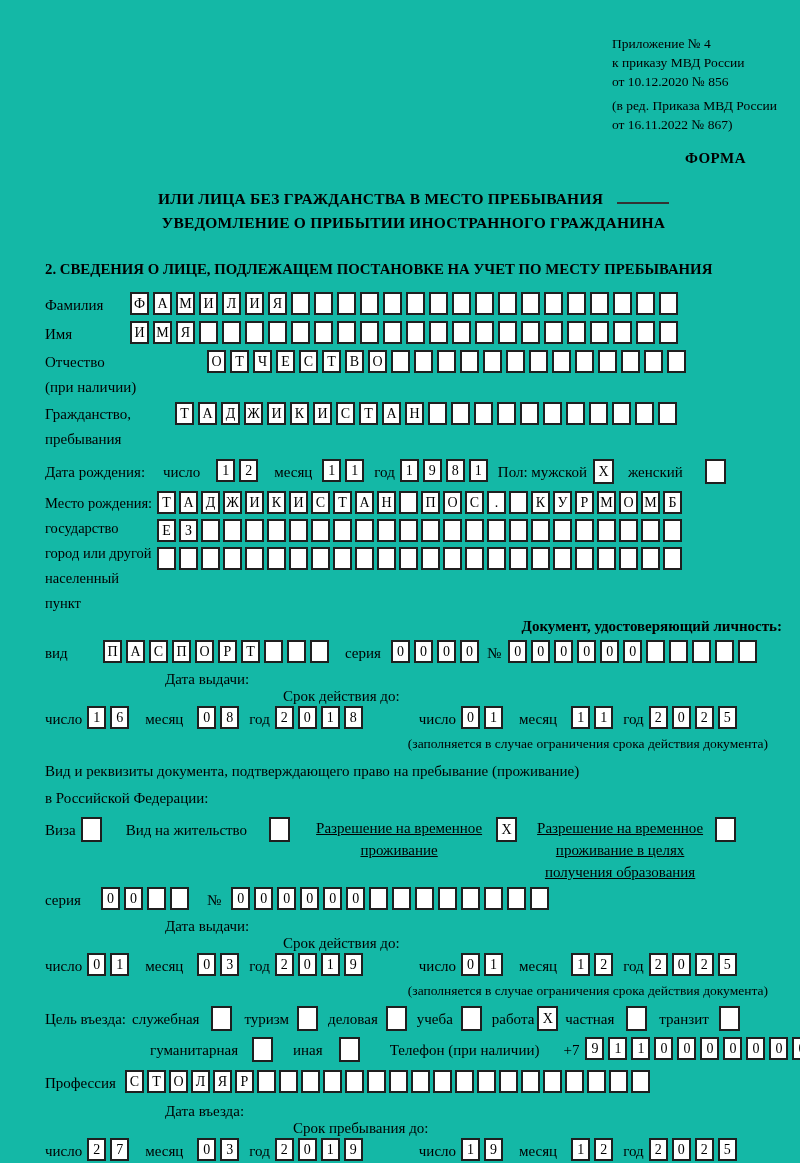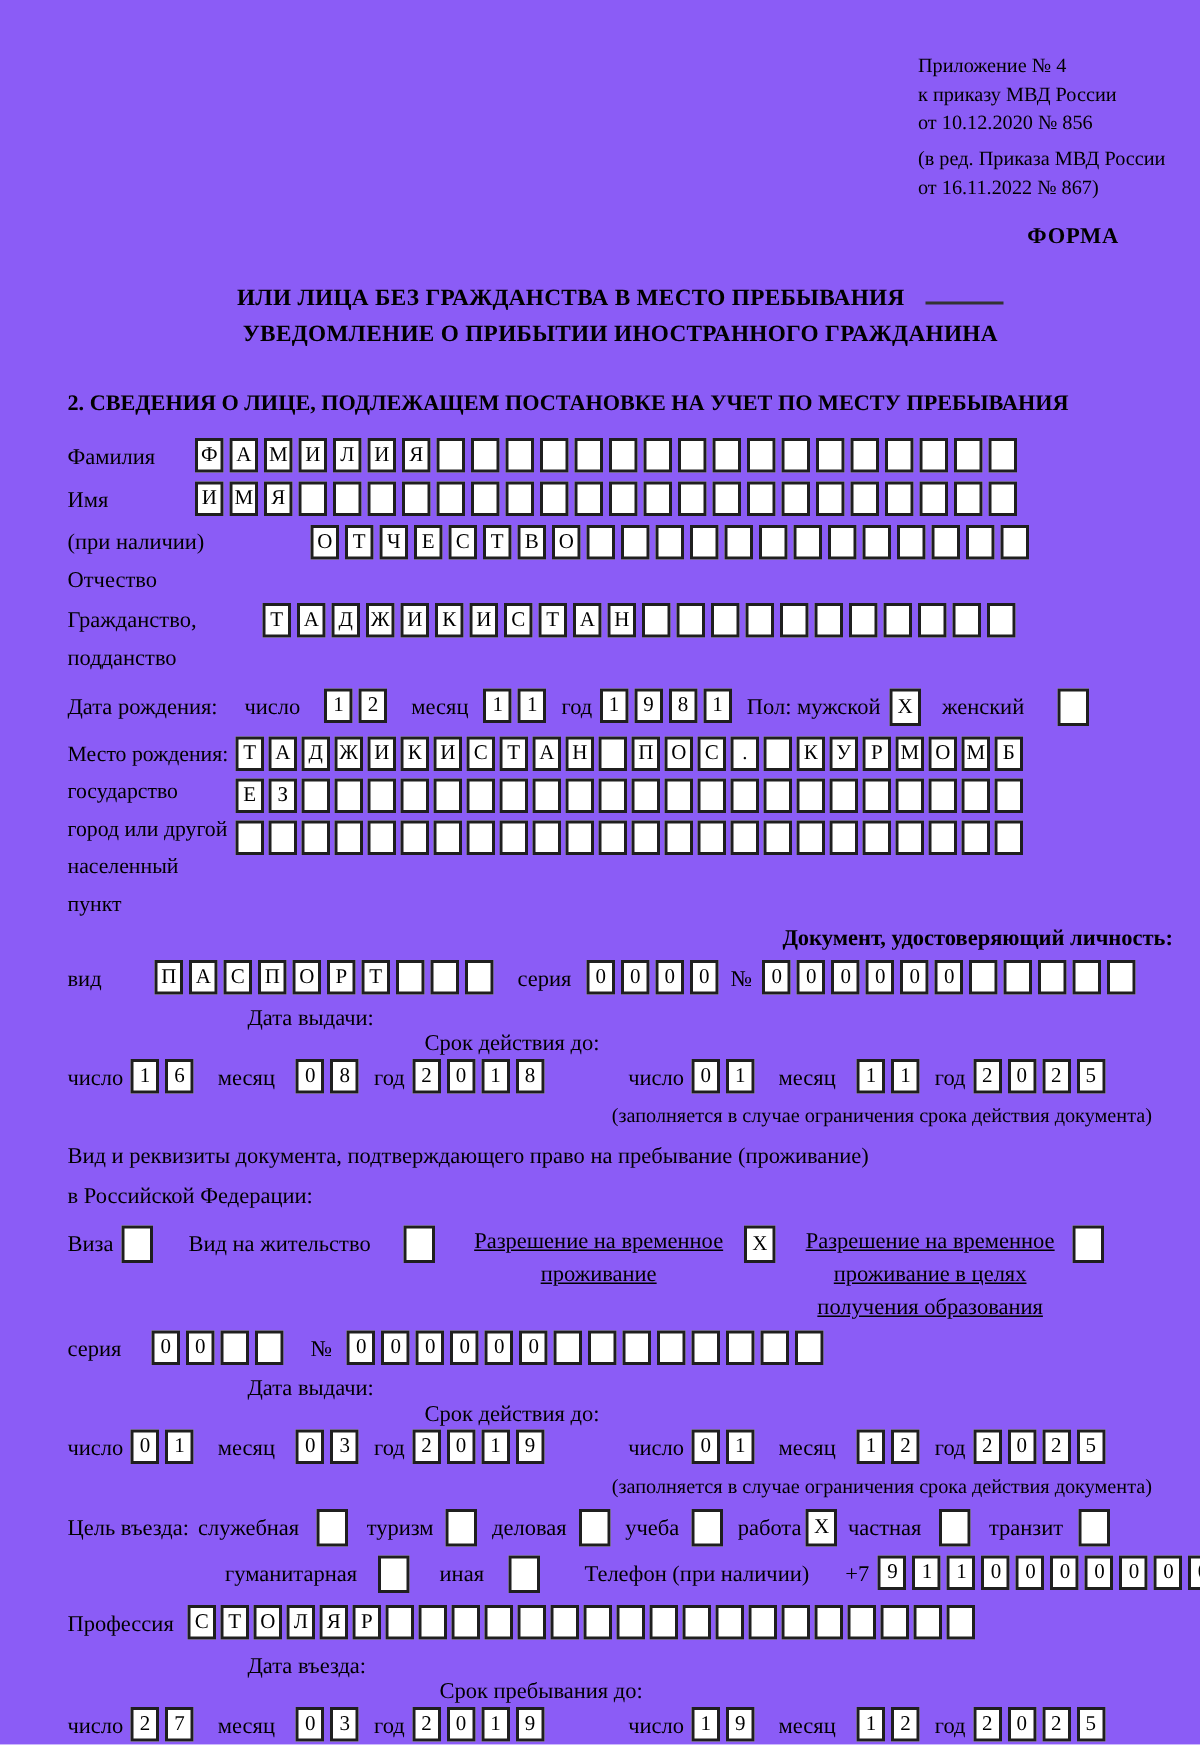--- a/index.html
+++ b/index.html
@@ -1,18 +1,18 @@
 <!DOCTYPE html>
 <html><head>
 <meta charset="utf-8">
 <style>
   * { box-sizing: border-box; }
   html,body { margin:0; padding:0; background:#ffffff; }
   .page {
-    width:800px; height:1163px; overflow:hidden; background:#8b5cf6;
+    width:800px; height:1163px; overflow:hidden; background:#14b8a6;
     padding:34px 18px 6px 45px; position:relative;
     font-family:"Liberation Serif","DejaVu Serif",serif;
     font-size:15px; color:#000;
   }
   .hdr { margin-left:567px; font-size:13.5px; line-height:19px; }
   .hdr .gap { margin-top:5px; }
   .forma { text-align:right; padding-right:36px; font-weight:bold; margin-top:16px; letter-spacing:.5px; }
   .title { text-align:center; font-weight:bold; font-size:15.5px; margin-top:20px; line-height:24px; letter-spacing:.2px; }
   .uline { display:inline-block; width:52px; border-bottom:2px solid #333; margin-left:14px; vertical-align:baseline; }
   .sec { font-weight:bold; font-size:14.8px; margin-top:26px; margin-bottom:14px; }
@@ -113,22 +113,22 @@
         <span class="cell"></span>
         <span class="cell"></span>
         <span class="cell"></span>
         <span class="cell"></span>
         <span class="cell"></span>
       </span>
   </div>
 
   <div class="row">
     <span class="lblblock" style="width:162px">
+      <div>Отчество</div>
       <div>(при наличии)</div>
-      <div>Отчество</div>
     </span>
     <span class="boxes">
         <span class="cell">О</span>
         <span class="cell">Т</span>
         <span class="cell">Ч</span>
         <span class="cell">Е</span>
         <span class="cell">С</span>
         <span class="cell">Т</span>
         <span class="cell">В</span>
         <span class="cell">О</span>
@@ -144,21 +144,21 @@
         <span class="cell"></span>
         <span class="cell"></span>
         <span class="cell"></span>
         <span class="cell"></span>
       </span>
   </div>
 
   <div class="row">
     <span class="lblblock" style="width:130px">
       <div>Гражданство,</div>
-      <div>подданство</div>
+      <div>пребывания</div>
     </span>
     <span class="boxes">
         <span class="cell">Т</span>
         <span class="cell">А</span>
         <span class="cell">Д</span>
         <span class="cell">Ж</span>
         <span class="cell">И</span>
         <span class="cell">К</span>
         <span class="cell">И</span>
         <span class="cell">С</span>

